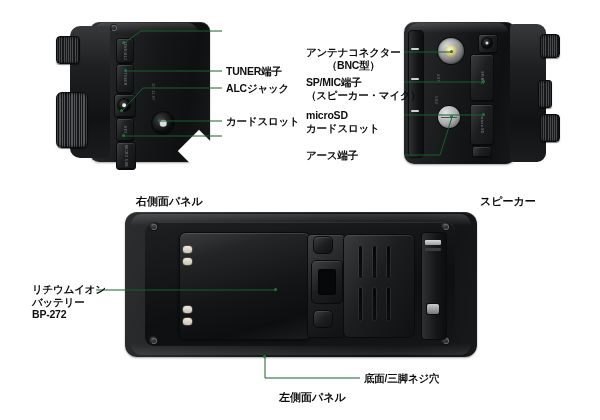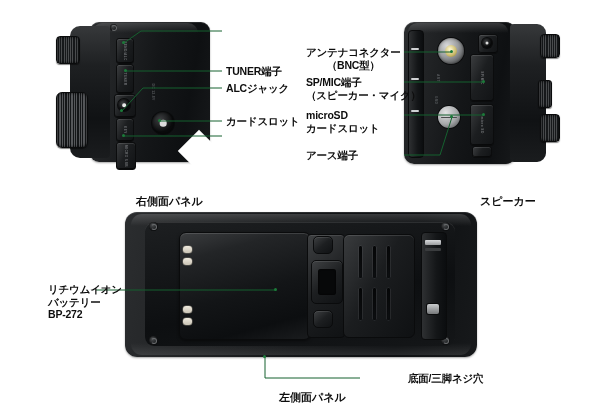--- a/index.html
+++ b/index.html
@@ -345,18 +345,18 @@
 
   <svg class="leadsvg" style="left:0;top:0;width:600px;height:420px;">
 
     <path d="M96,290 L276,290" fill="none" stroke="#15612f" stroke-width="1"></path>
 
     <path d="M265,357 L265,378 L360,378" fill="none" stroke="#15612f" stroke-width="1"></path>
   </svg>
   <div class="dot" style="left:274px;top:288px;"></div>
   <div class="dot" style="left:263px;top:355px;"></div>
 
-  <div class="lbl" style="left:48px;top:283px;">リチウムイオン
+  <div class="lbl" style="left:32px;top:283px;">リチウムイオン
 バッテリー
 BP-272</div>
-  <div class="lbl" style="left:364px;top:372px;margin-left:44px;">底面/三脚ネジ穴</div>
+  <div class="lbl" style="left:364px;top:372px;">底面/三脚ネジ穴</div>
 
 </div>
 
 </body></html>

